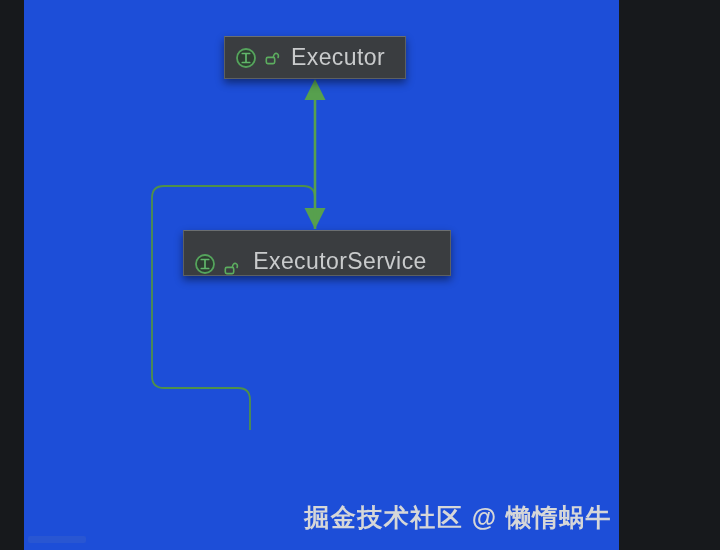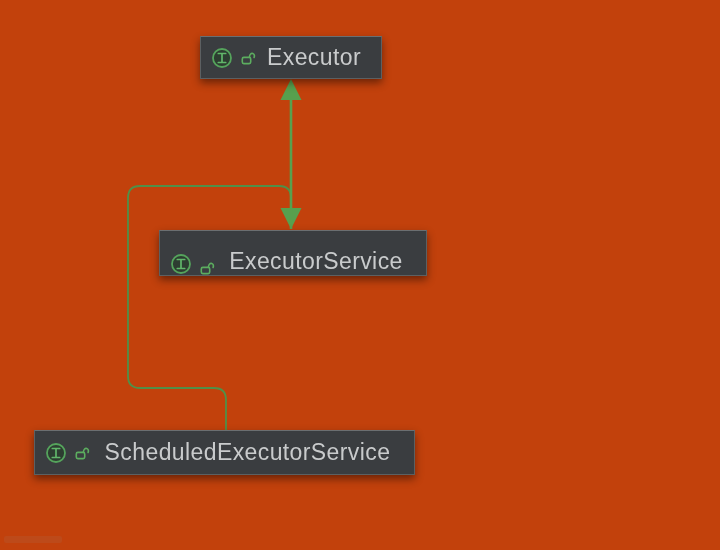--- a/index.html
+++ b/index.html
@@ -1,22 +1,23 @@
 <!DOCTYPE html>
 <html><head>
 <meta charset="utf-8">
 <style>
   html, body { margin: 0; padding: 0; background: #17191c; }
   .canvas {
     position: relative;
-    width: 720px;
+    width: 595px;
     height: 550px;
-    background: #c2410c;
+    background: #1d4ed8;
     overflow: hidden;
     font-family: "Liberation Sans", sans-serif;
+    margin-left: 24px;
   }
   .edges {
     position: absolute;
     left: 0; top: 0;
     width: 720px; height: 550px;
     z-index: 1;
   }
   .node {
     position: absolute;
     z-index: 2;
@@ -98,28 +99,18 @@
       <circle cx="11" cy="11" r="9" fill="#2d3d31" stroke="#55a45c" stroke-width="1.8"></circle>
       <path d="M7.3,6.5 h7.4 M11,6.5 v9 M7.3,15.5 h7.4" stroke="#61b66a" stroke-width="1.7" fill="none" stroke-linecap="round"></path>
     </svg>
     <svg class="lock-icon" width="15" height="15" viewBox="0 0 15 15">
       <rect x="1.3" y="7.4" width="8.4" height="6.2" rx="1.5" fill="none" stroke="#5cad5f" stroke-width="1.6"></rect>
       <path d="M8.4,7.0 c0.3,-2.7 1.8,-4.1 3.4,-3.5 c1.5,0.6 1.9,2.2 1.3,3.9" fill="none" stroke="#5cad5f" stroke-width="1.6" stroke-linecap="round"></path>
     </svg>
     <span class="label">ExecutorService</span>
   </div>
 
-  <div class="node" style="left:34px; top:430px; width:381px; height:45px;">
-    <svg class="ifc-icon" width="22" height="22" viewBox="0 0 22 22">
-      <circle cx="11" cy="11" r="9" fill="#2d3d31" stroke="#55a45c" stroke-width="1.8"></circle>
-      <path d="M7.3,6.5 h7.4 M11,6.5 v9 M7.3,15.5 h7.4" stroke="#61b66a" stroke-width="1.7" fill="none" stroke-linecap="round"></path>
-    </svg>
-    <svg class="lock-icon" width="15" height="15" viewBox="0 0 15 15">
-      <rect x="1.3" y="7.4" width="8.4" height="6.2" rx="1.5" fill="none" stroke="#5cad5f" stroke-width="1.6"></rect>
-      <path d="M8.4,7.0 c0.3,-2.7 1.8,-4.1 3.4,-3.5 c1.5,0.6 1.9,2.2 1.3,3.9" fill="none" stroke="#5cad5f" stroke-width="1.6" stroke-linecap="round"></path>
-    </svg>
-    <span class="label">ScheduledExecutorService</span>
-  </div>
 
+  <div class="watermark">掘金技术社区 @ 懒惰蜗牛</div>
 
   <div class="faint-watermark"></div>
 
 </div>
 
 </body></html>

